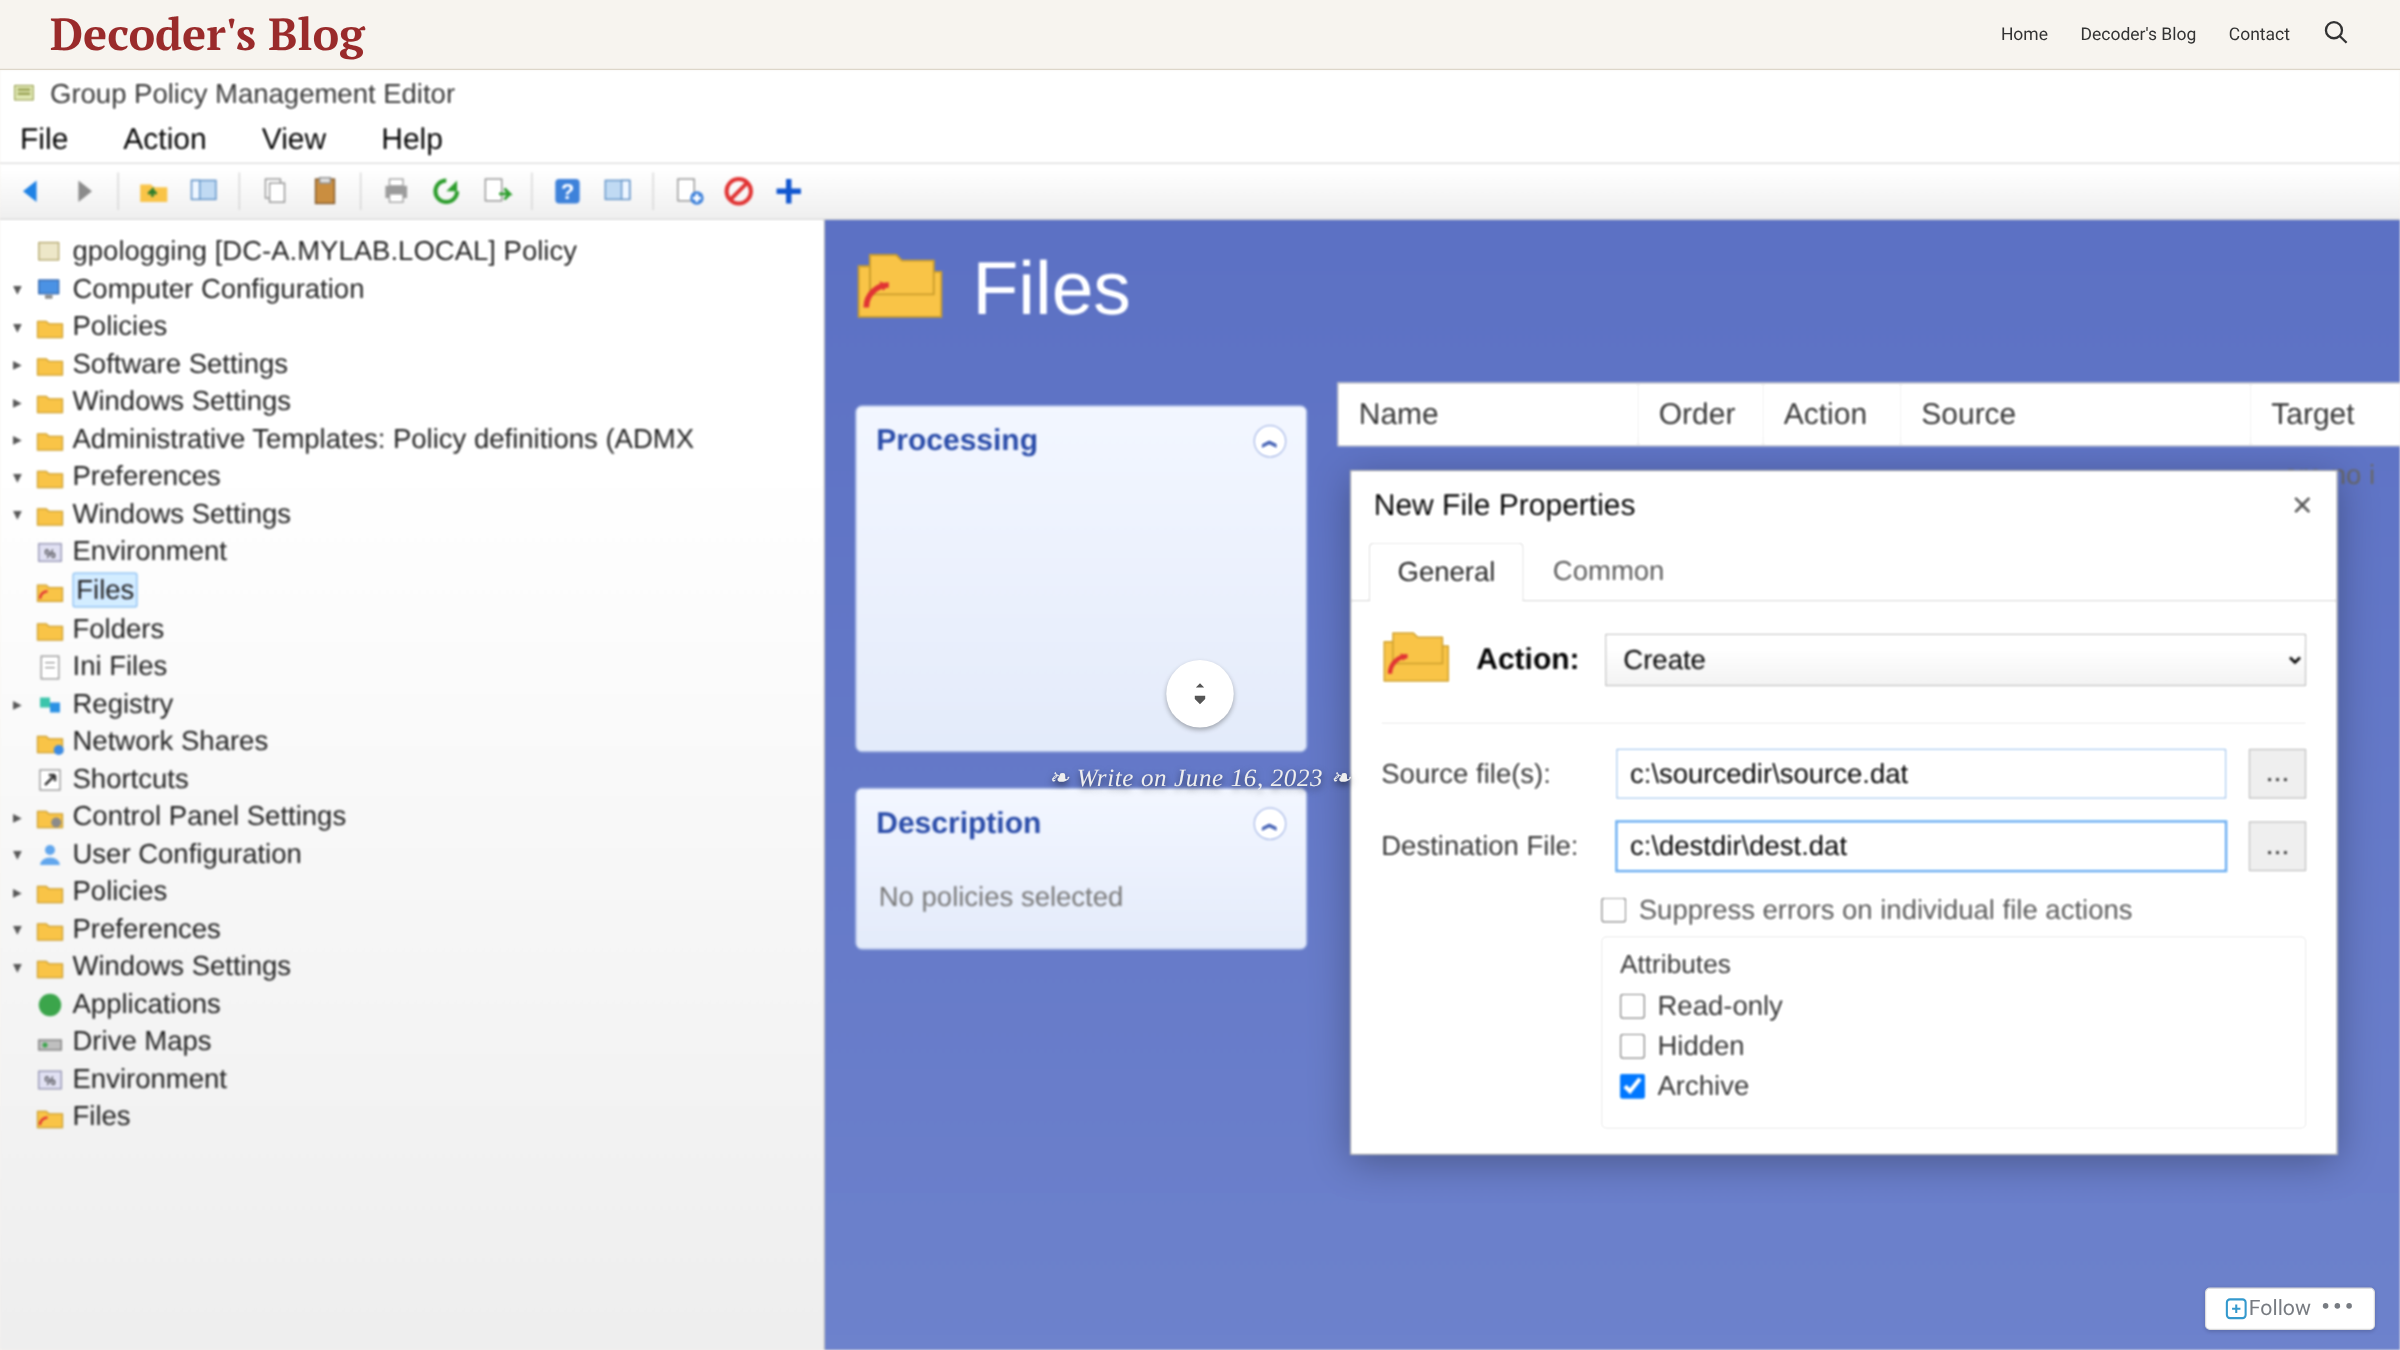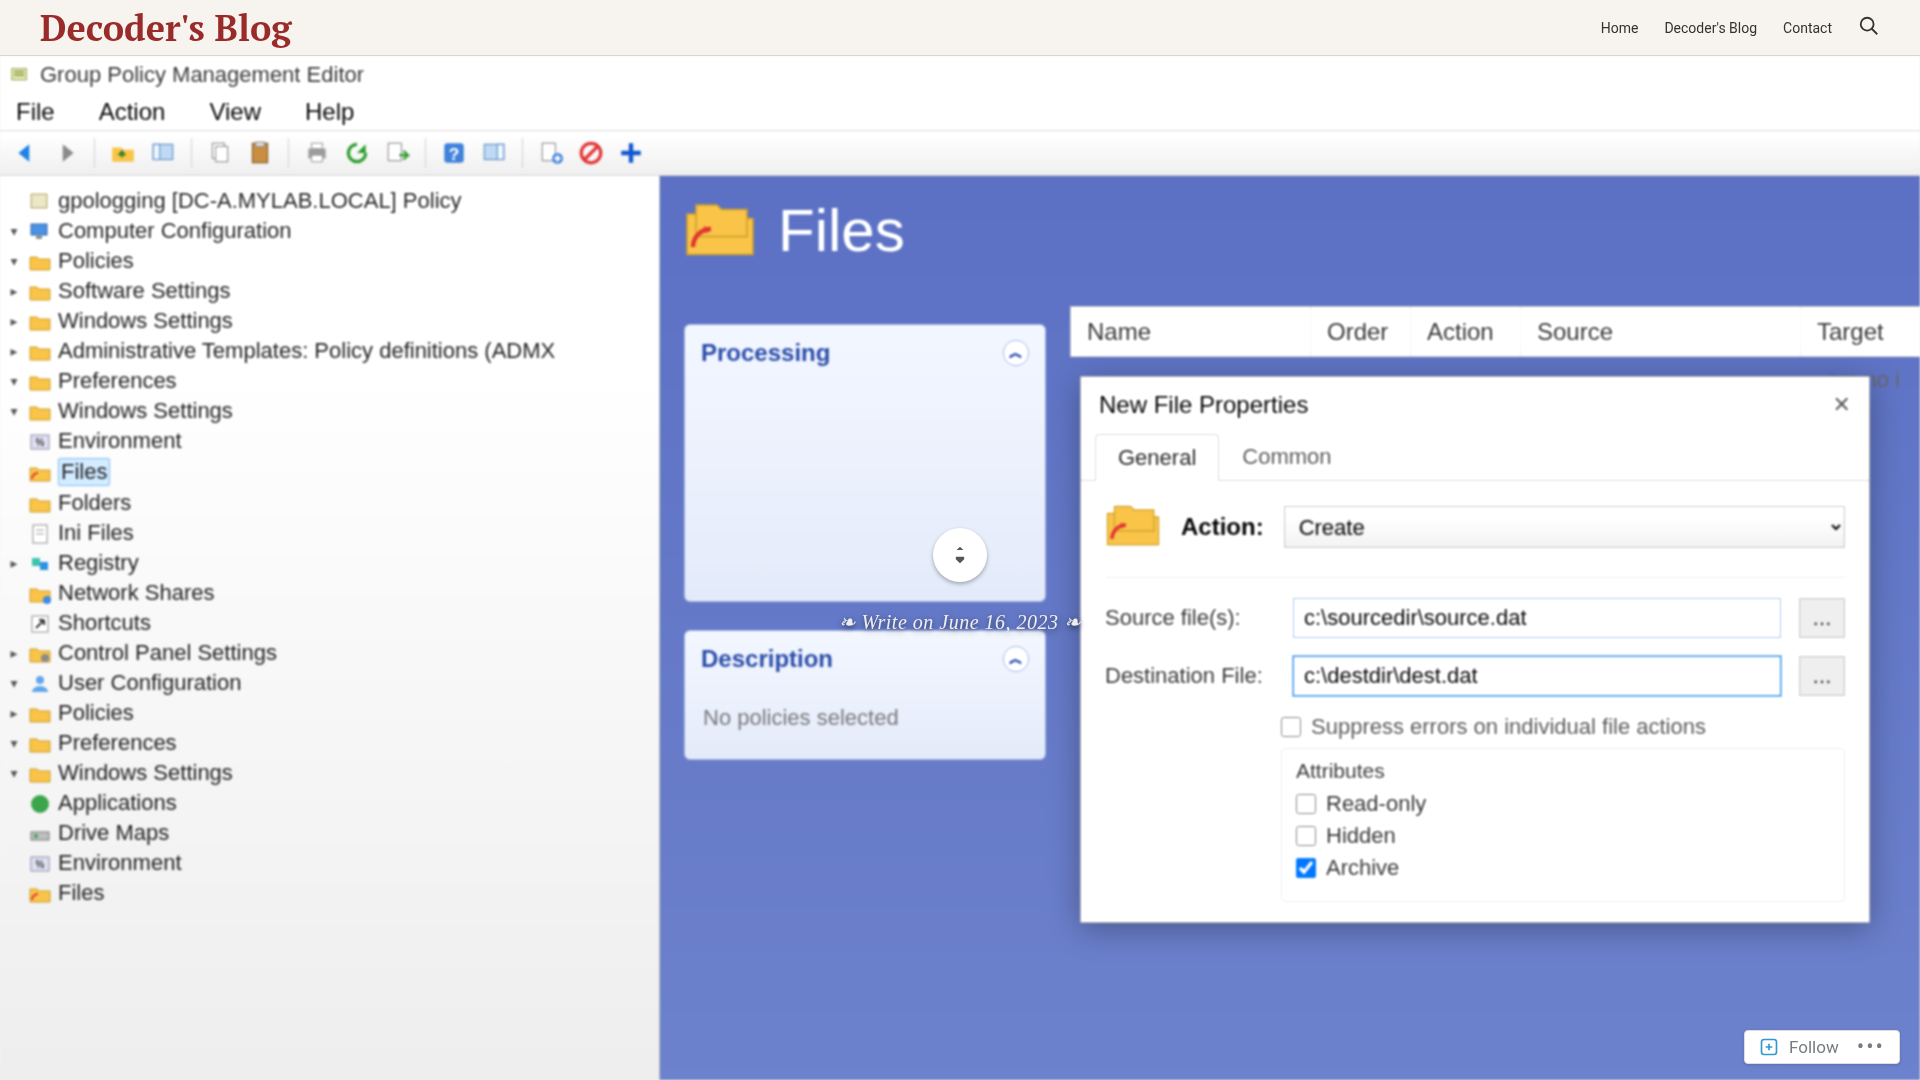--- a/index.html
+++ b/index.html
@@ -73,21 +73,21 @@
   .action-row { display:flex; align-items:center; gap:20px; margin-bottom:24px; }
   .action-row .lab { font-size: 24px; font-weight:600; }
   .action-row select { flex:1; height:42px; font-size: 22px; padding:4px 10px; border:1px solid #bbb; background: linear-gradient(#fff,#eee);}
   .checkbox-row { display: flex; align-items: center; gap: 10px; font-size: 22px; color: #555; margin: 6px 0 4px 176px; }
   .attrs { margin-left: 176px; margin-top: 8px; border:1px solid #ddd; border-radius:4px; padding:10px 14px 14px;}
   .attrs .grp-label { font-size: 21px; color: #333; margin-bottom:8px; }
   .attrs .cb { display: flex; align-items: center; gap: 10px; font-size: 22px; color: #333; margin: 6px 0; }
   .cb input, .checkbox-row input { width:20px; height:20px; }
 
   
-  .follow { position: fixed; right: 20px; bottom: 16px; background: #fff; border: 1px solid #ddd; border-radius: 4px; padding: 6px 14px; display: flex; align-items: center; gap: 10px; font-size: 17px; color: #787c82; box-shadow: 0 1px 3px rgba(0,0,0,.15); }
+  .follow { position: fixed; right: 20px; bottom: 16px; background: #fff; border: 1px solid #ddd; border-radius: 4px; padding: 6px 14px; display: flex; align-items: center; font-size: 17px; color: #787c82; box-shadow: 0 1px 3px rgba(0,0,0,.15); }
   .follow svg { width: 20px; height: 20px; }
   .follow .dots { color:#787c82; font-size:22px; letter-spacing:2px; margin-left:8px; line-height:0;}
 
   
   .folder { fill: #f4c046; }
 </style>
 </head>
 <body>
 
 <div class="blog-bar">

